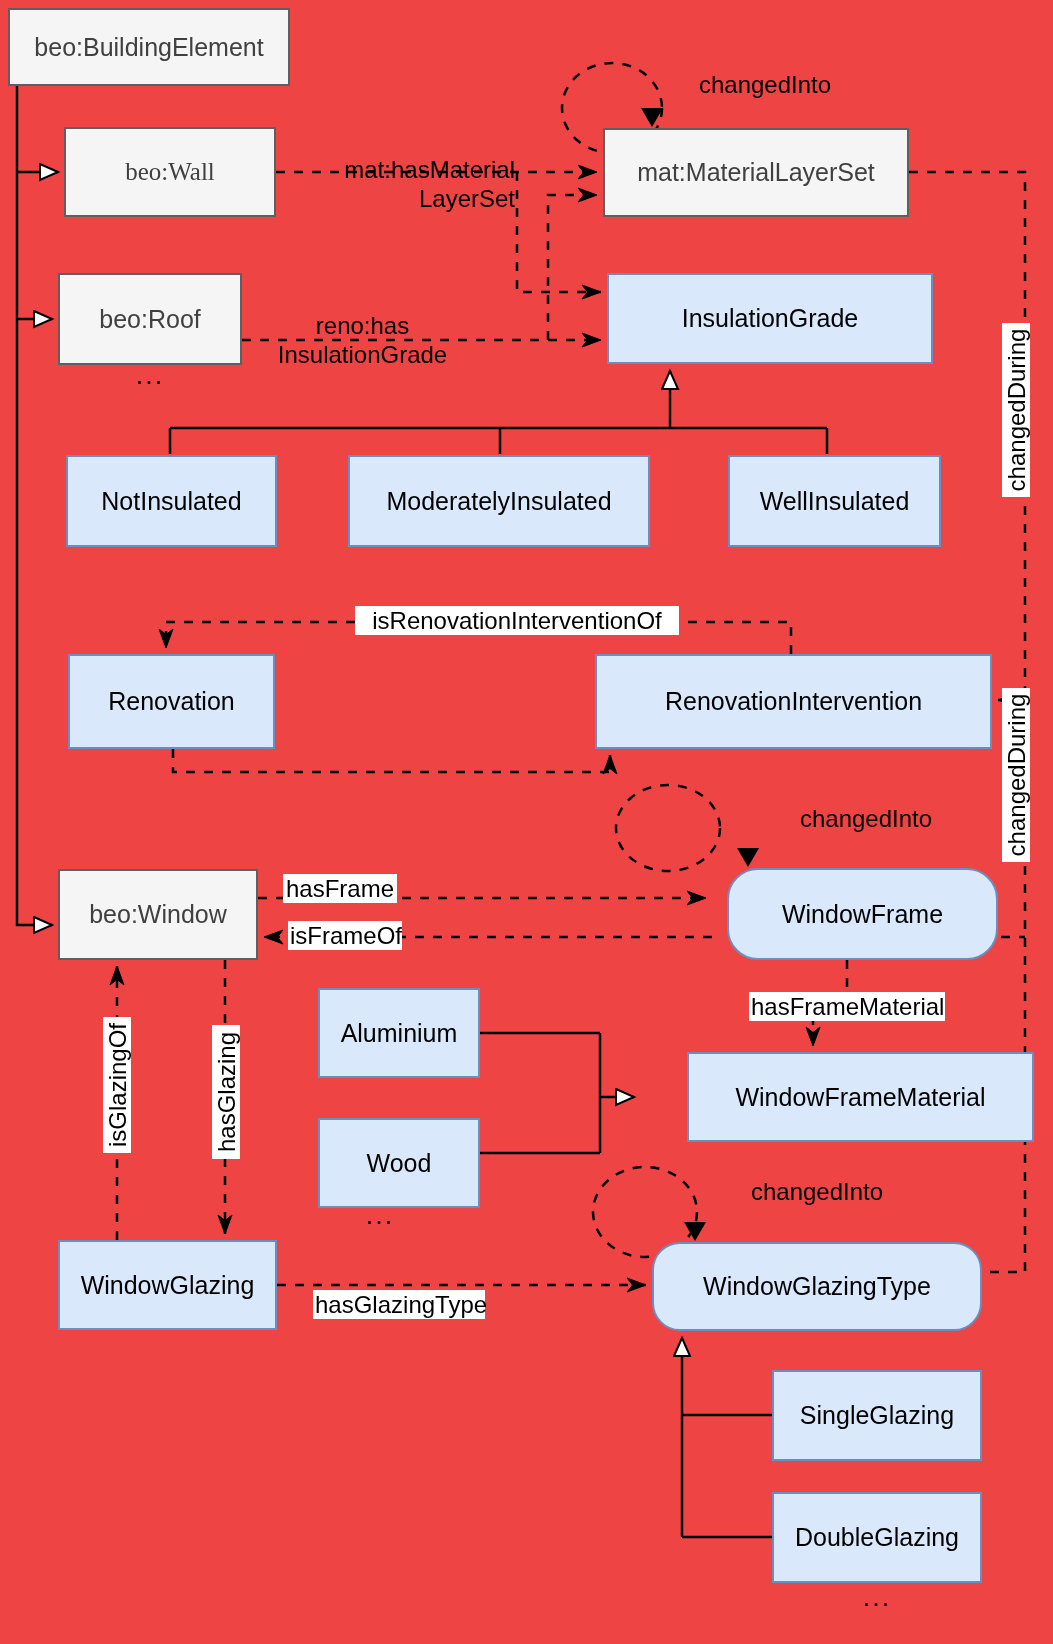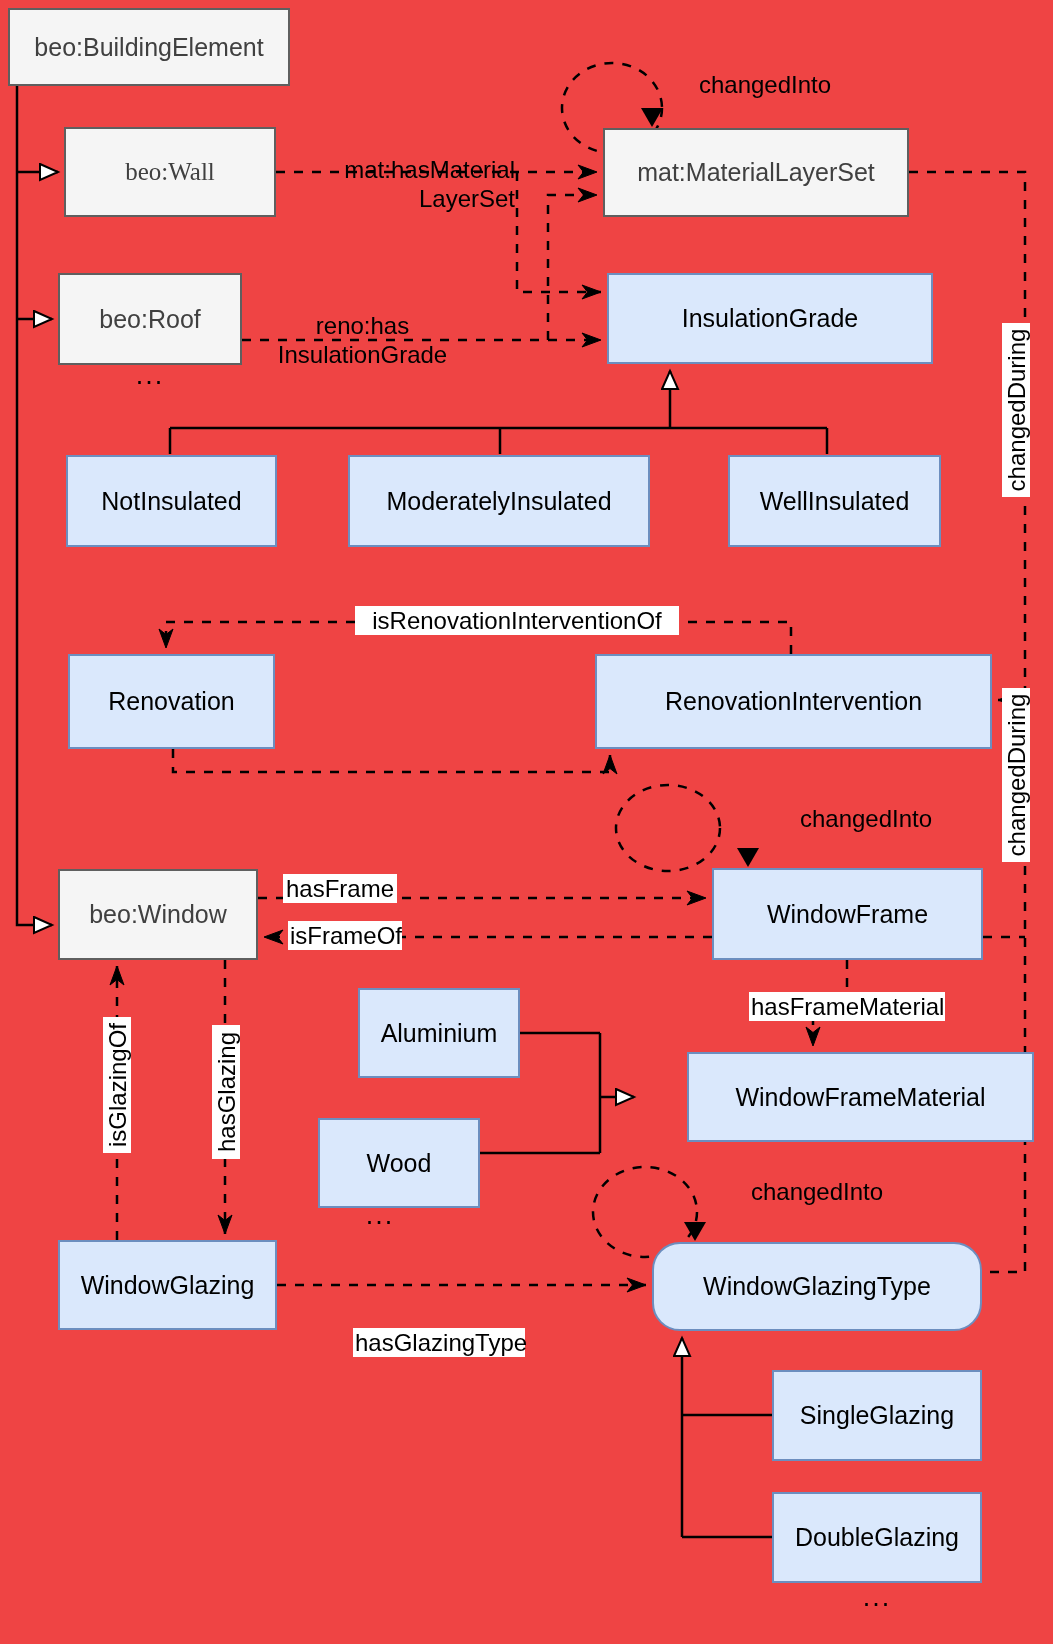--- a/index.html
+++ b/index.html
@@ -98,22 +98,22 @@
   <div class="node gray" style="left:64px;top:127px;width:212px;height:90px;font-family:Liberation Serif, serif;">beo:Wall</div>
   <div class="node gray" style="left:58px;top:273px;width:184px;height:92px;">beo:Roof</div>
   <div class="node gray" style="left:603px;top:128px;width:306px;height:89px;">mat:MaterialLayerSet</div>
   <div class="node blue" style="left:607px;top:273px;width:326px;height:91px;">InsulationGrade</div>
   <div class="node blue" style="left:66px;top:455px;width:211px;height:92px;">NotInsulated</div>
   <div class="node blue" style="left:348px;top:455px;width:302px;height:92px;">ModeratelyInsulated</div>
   <div class="node blue" style="left:720px;top:455px;width:213px;height:92px;margin-left:8px;">WellInsulated</div>
   <div class="node blue" style="left:68px;top:654px;width:207px;height:95px;">Renovation</div>
   <div class="node blue" style="left:595px;top:654px;width:397px;height:95px;">RenovationIntervention</div>
   <div class="node gray" style="left:58px;top:869px;width:200px;height:91px;">beo:Window</div>
-  <div class="node blue" style="left:712px;top:868px;width:271px;height:92px;">WindowFrame</div>
-  <div class="node blue" style="left:318px;top:988px;width:162px;height:90px;margin-left:40px;">Aluminium</div>
+  <div class="node blue" style="left:727px;top:868px;width:271px;height:92px;border-radius:31px;">WindowFrame</div>
+  <div class="node blue" style="left:318px;top:988px;width:162px;height:90px;">Aluminium</div>
   <div class="node blue" style="left:318px;top:1108px;width:162px;height:90px;margin-top:10px;">Wood</div>
   <div class="node blue" style="left:640px;top:1052px;width:347px;height:90px;margin-left:47px;">WindowFrameMaterial</div>
   <div class="node blue" style="left:58px;top:1240px;width:219px;height:90px;">WindowGlazing</div>
   <div class="node blue" style="left:652px;top:1242px;width:330px;height:89px;border-radius:28px;">WindowGlazingType</div>
   <div class="node blue" style="left:772px;top:1370px;width:210px;height:91px;">SingleGlazing</div>
   <div class="node blue" style="left:772px;top:1492px;width:210px;height:91px;">DoubleGlazing</div>
 
   <div class="elabel" style="left:680px;top:70px;width:170px;">changedInto</div>
   <div class="elabel" style="left:295px;top:155px;width:220px;text-align:right;">mat:hasMaterial
 LayerSet</div>
@@ -121,20 +121,20 @@
 InsulationGrade</div>
   <div class="elabel wbg" style="left:355px;top:606px;width:320px;">isRenovationInterventionOf</div>
   <div class="elabel wbg rot" style="left:929px;top:396px;width:170px;height:28px;">changedDuring</div>
   <div class="elabel wbg rot" style="left:929px;top:761px;width:170px;height:28px;">changedDuring</div>
   <div class="elabel" style="left:780px;top:804px;width:172px;">changedInto</div>
   <div class="elabel wbg" style="left:283px;top:874px;width:110px;">hasFrame</div>
   <div class="elabel wbg" style="left:288px;top:921px;width:110px;">isFrameOf</div>
   <div class="elabel wbg" style="left:749px;top:992px;width:192px;">hasFrameMaterial</div>
   <div class="elabel wbg rot" style="left:49px;top:1071px;width:132px;height:28px;">isGlazingOf</div>
   <div class="elabel wbg rot" style="left:159px;top:1078px;width:130px;height:28px;">hasGlazing</div>
-  <div class="elabel wbg" style="left:313px;top:1328px;width:168px;margin-left:40px;">hasGlazingType</div>
+  <div class="elabel wbg" style="left:313px;top:1290px;width:168px;">hasGlazingType</div>
   <div class="elabel" style="left:731px;top:1177px;width:172px;">changedInto</div>
 
   <div class="dots" style="left:120px;top:360px;width:60px;">...</div>
   <div class="dots" style="left:350px;top:1200px;width:60px;">...</div>
   <div class="dots" style="left:847px;top:1582px;width:60px;">...</div>
 
 </div>
 
 </body></html>

